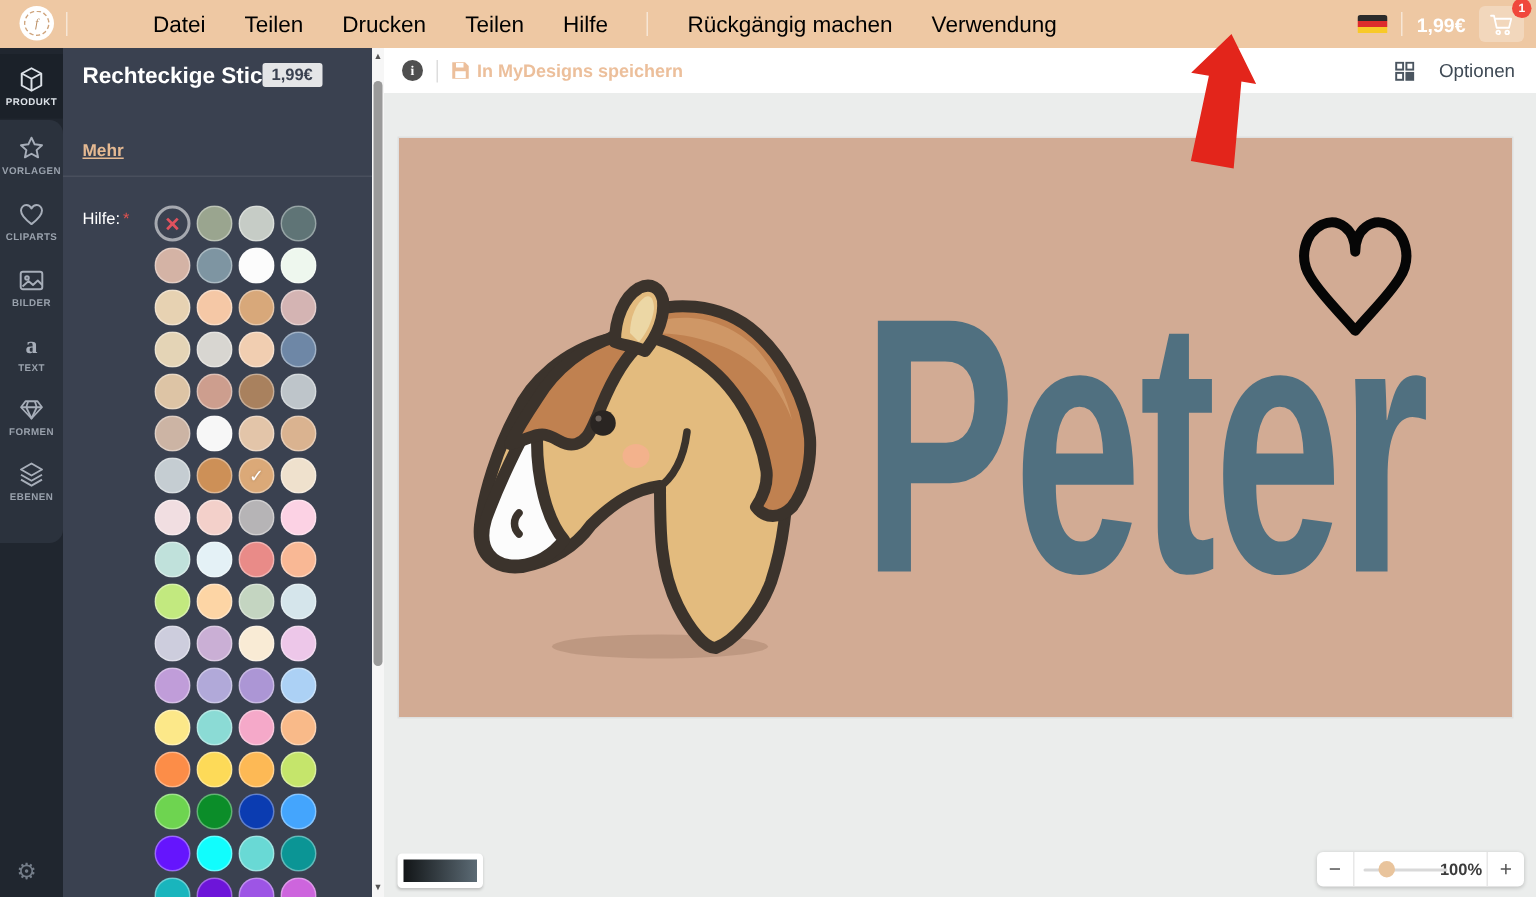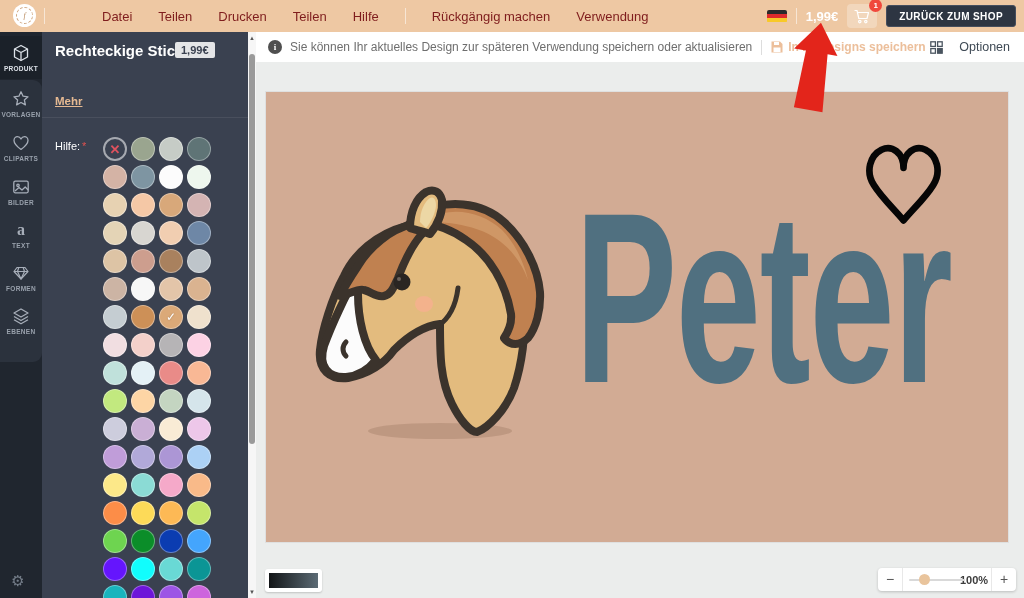--- a/index.html
+++ b/index.html
@@ -6,21 +6,21 @@
   html,body { width:1024px; height:598px; overflow:hidden; }
   body { font-family:"Liberation Sans", sans-serif; background:#ebedec; }
   #app { position:relative; width:1024px; height:598px; overflow:hidden; }
 
   
   .topbar { position:absolute; left:0; top:0; width:1024px; height:32px; background:#eec8a3; z-index:40; display:flex; align-items:center; }
   .logo { position:absolute; left:13px; top:4px; width:23px; height:23px; border-radius:50%; background:#fff; display:flex; align-items:center; justify-content:center; }
   .logo-inner { width:17px; height:17px; border-radius:50%; border:1px dashed #cfa57e; color:#b98c60; font-size:8px; font-style:italic; display:flex; align-items:center; justify-content:center; font-family:"Liberation Serif", serif; }
   .tb-sep { width:1px; height:16px; background:rgba(255,255,255,.55); }
   .menu { display:flex; align-items:center; gap:26px; margin-left:57px; }
-  .menu-item { color:#7f1d1d; font-size:13px; cursor:pointer; white-space:nowrap; }
+  .menu-item { color:#000000; font-size:15px; cursor:pointer; white-space:nowrap; }
   .tb-right { position:absolute; right:8px; top:0; height:32px; display:flex; align-items:center; gap:9px; }
   .flag { width:20px; height:13px; border-radius:2px; overflow:hidden; display:flex; flex-direction:column; }
   .flag div { flex:1; }
   .price { color:#fff; font-size:13px; font-weight:bold; }
   .cart-btn { position:relative; width:30px; height:24px; background:rgba(255,255,255,.28); border-radius:4px; display:flex; align-items:center; justify-content:center; }
   .cart-badge { position:absolute; top:-5px; right:-5px; min-width:13px; height:13px; border-radius:7px; background:#f0483c; color:#fff; font-size:8px; font-weight:bold; display:flex; align-items:center; justify-content:center; padding:0 2px; }
   .dark-btn { height:22px; background:#2d3542; border:1px solid #454e5e; border-radius:3px; color:#fff; font-size:10px; font-weight:bold; letter-spacing:.4px; display:flex; align-items:center; justify-content:center; padding:0 12px; cursor:pointer; white-space:nowrap; font-family:"Liberation Sans", sans-serif; }
 
   
   .rail { position:absolute; left:0; top:32px; width:42px; height:566px; background:#20262f; z-index:30; }
@@ -56,21 +56,21 @@
   
   .infobar { position:absolute; left:256px; top:32px; width:768px; height:30px; background:#fff; z-index:10; display:flex; align-items:center; }
   .info-ic { width:14px; height:14px; border-radius:50%; background:#4f4f4f; color:#fff; font-size:9px; font-weight:bold; display:flex; align-items:center; justify-content:center; margin-left:12px; font-family:"Liberation Serif", serif; }
   .info-msg { color:#6e6e6e; font-size:12px; margin-left:8px; white-space:nowrap; }
   .v-sep { width:1px; height:15px; background:#ddd; margin:0 9px; }
   .save-link { color:#ecbf9b; font-size:12px; font-weight:bold; display:flex; align-items:center; gap:5px; cursor:pointer; white-space:nowrap; }
   .options { position:absolute; right:14px; top:0; height:30px; display:flex; align-items:center; gap:16px; }
   .options .opt-lbl { color:#3f4a55; font-size:12.5px; cursor:pointer; }
 
   .viewport { position:absolute; left:256px; top:62px; width:768px; height:536px; background:#ebedec; }
-  .canvas { position:absolute; left:10px; top:30px; width:742px; height:450px; box-shadow:0 0 0 1px rgba(0,0,0,.05); }
+  .canvas { position:absolute; left:10px; top:30px; width:742px; height:386px; box-shadow:0 0 0 1px rgba(0,0,0,.05); }
   .design-text { position:absolute; left:309px; top:84px; font-size:243px; line-height:1; font-weight:bold; transform:scaleX(.63); transform-origin:left top; letter-spacing:-2px; cursor:move; }
   .heart { position:absolute; left:589px; top:51px; cursor:move; }
   .horse { position:absolute; left:40px; top:92px; cursor:move; }
 
   .arrow { position:absolute; left:779px; top:20px; z-index:50; pointer-events:none; }
 
   .grad-chip { position:absolute; left:9px; top:507px; width:57px; height:23px; background:#fff; border-radius:3px; box-shadow:0 1px 2px rgba(0,0,0,.18); display:flex; align-items:center; justify-content:center; cursor:pointer; }
   .grad-chip .g { width:49px; height:15px; background:linear-gradient(90deg,#121517,#5c6b75); }
 
   .zoombar { position:absolute; left:622px; top:506px; width:138px; height:23px; background:#fff; border-radius:4px; box-shadow:0 1px 3px rgba(0,0,0,.2); display:flex; align-items:center; }
@@ -110,21 +110,20 @@
       <div class="tb-sep"></div>
       <span class="price">1,99€</span>
       <div class="cart-btn">
         <svg width="16" height="15" viewBox="0 0 16 15" fill="none" stroke="#fff" stroke-width="1.2" stroke-linecap="round" stroke-linejoin="round">
           <path d="M1 1.5h2l1.8 8h8.2l1.5-6H4.2"></path>
           <circle cx="5.8" cy="12.6" r="1.2"></circle>
             <circle cx="11.8" cy="12.6" r="1.2"></circle>
         </svg>
         <div class="cart-badge">1</div>
       </div>
-      <button class="dark-btn">ZURÜCK ZUM SHOP</button>
     </div>
   </div>
 
   <div class="rail">
     <div class="rail-block"></div>
 
     <div class="rail-item sel" style="top:4px">
       <svg width="18" height="18" viewBox="0 0 18 18" fill="none" stroke-width="1.3" stroke-linejoin="round">
         <path d="M9 1.5 15.5 5v8L9 16.5 2.5 13V5z"></path>
           <path d="M2.5 5 9 8.5 15.5 5M9 8.5v8"></path>
@@ -258,21 +257,20 @@
   </div>
 
   <div class="p-scroll">
     <div class="p-arrow" style="top:3px">▲</div>
     <div class="p-thumb"></div>
     <div class="p-arrow" style="bottom:3px">▼</div>
   </div>
 
   <div class="infobar">
     <div class="info-ic">i</div>
-    <span class="info-msg">Sie können Ihr aktuelles Design zur späteren Verwendung speichern oder aktualisieren</span>
     <div class="v-sep"></div>
     <div class="save-link">
       <svg width="12" height="12" viewBox="0 0 12 12" fill="#ecbf9b">
         <path d="M0.5 0.5h8.5L11.5 3v8.5H0.5z"></path>
           <rect x="2.5" y="6.5" width="7" height="4.5" fill="#fff"></rect>
           <rect x="3" y="1" width="5" height="3" fill="#fff"></rect>
       </svg>
       <span>In MyDesigns speichern</span>
     </div>
     <div class="options">

